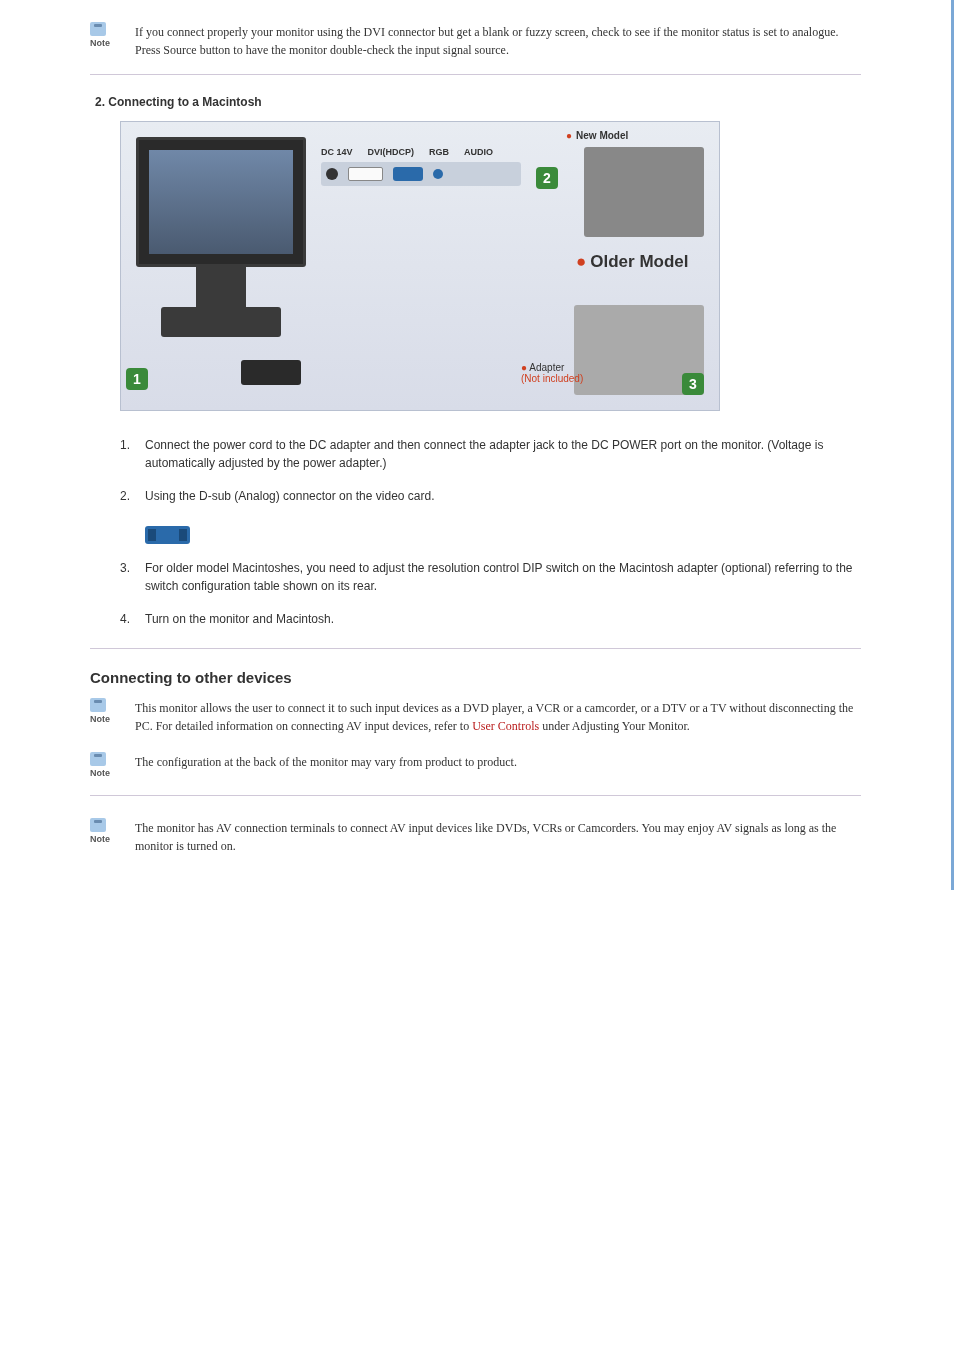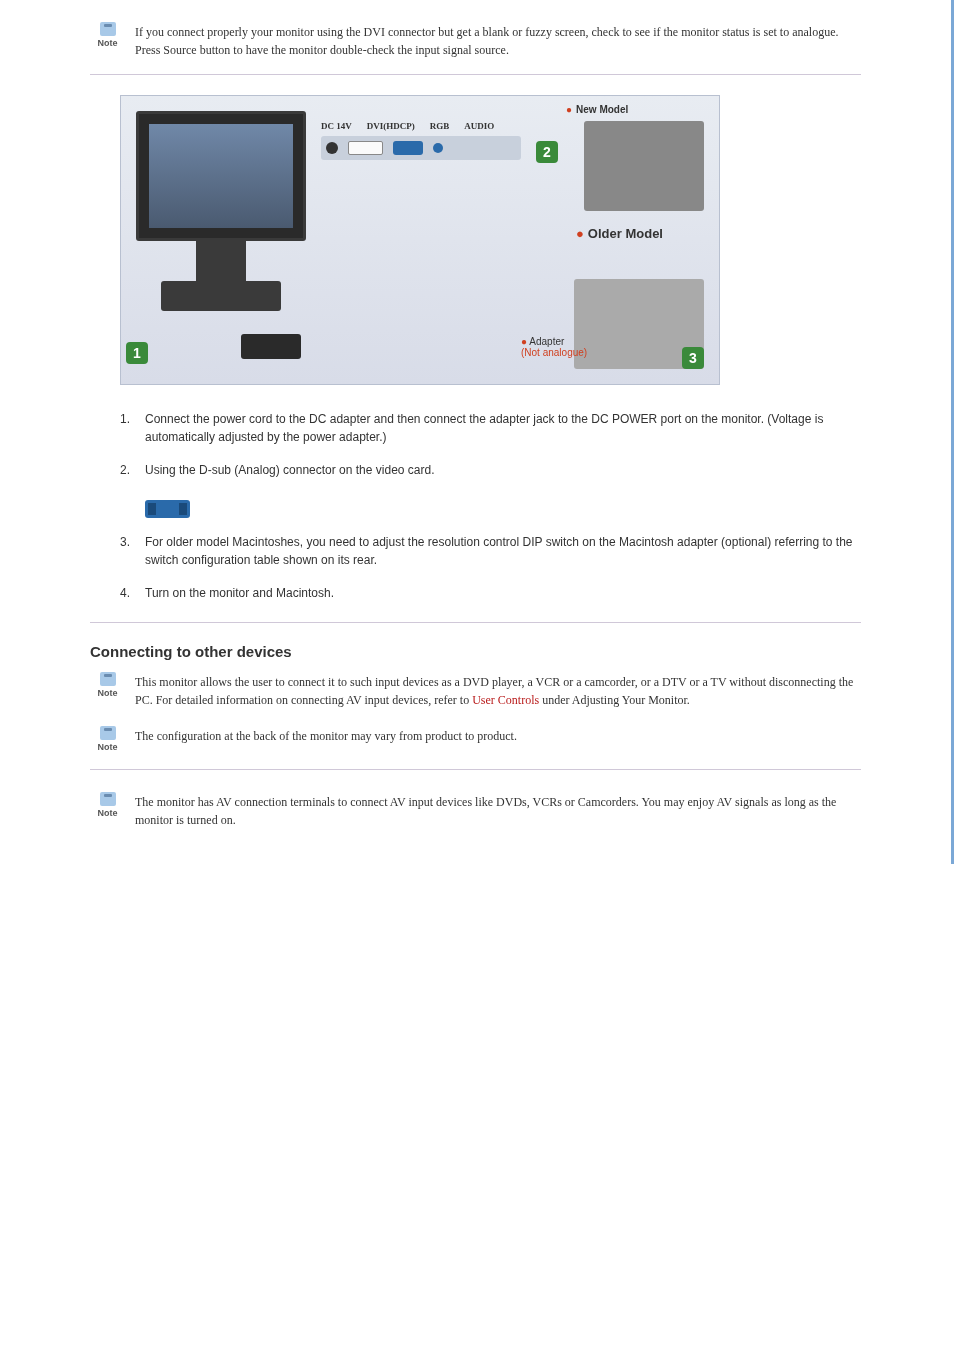--- a/index.html
+++ b/index.html
@@ -24,21 +24,20 @@
       align-items: flex-start;
       margin-bottom: 15px;
     }
     .note-icon {
       width: 35px;
       height: 30px;
       flex-shrink: 0;
       margin-right: 10px;
       display: flex;
       flex-direction: column;
-      align-items: center;
       justify-content: center;
     }
     .note-icon-img {
       width: 16px;
       height: 14px;
       background: #a8c9e8;
       border-radius: 2px;
       position: relative;
     }
     .note-icon-img::before {
@@ -154,21 +153,20 @@
       top: 25px;
       width: 200px;
     }
     .ports-labels {
       display: flex;
       gap: 15px;
       font-size: 9px;
       font-weight: bold;
       color: #333;
       margin-bottom: 5px;
-      font-family: Liberation Serif, serif;
     }
     .ports-row {
       display: flex;
       gap: 10px;
       align-items: center;
       background: #c8d0dc;
       padding: 5px;
       border-radius: 3px;
     }
     .port-dc {
@@ -220,21 +218,21 @@
     }
     .new-model-label::before {
       content: "●";
       color: #d04020;
       margin-right: 4px;
     }
     .older-model-label {
       position: absolute;
       left: 455px;
       top: 130px;
-      font-size: 13px;
+      font-size: 17px;
       font-weight: bold;
     }
     .older-model-label::before {
       content: "●";
       color: #d04020;
       margin-right: 4px;
     }
     .computer-new {
       position: absolute;
       right: 15px;
@@ -344,20 +342,21 @@
   <div class="note-block">
     <div class="note-icon">
       <div class="note-icon-img"></div>
       <div class="note-label">Note</div>
     </div>
     <div class="note-text">If you connect properly your monitor using the DVI connector but get a blank or fuzzy screen, check to see if the monitor status is set to analogue. Press Source button to have the monitor double-check the input signal source.</div>
   </div>
 
   <hr class="hr-line">
 
+  <div class="section-heading">2. Connecting to a Macintosh</div>
 
   <div class="diagram-container">
     <div class="diagram-monitor">
       <div class="monitor-screen">
         <div class="monitor-screen-inner"></div>
       </div>
       <div class="monitor-stand"></div>
       <div class="monitor-base"></div>
     </div>
     <div class="callout-1">1</div>
@@ -381,21 +380,21 @@
     <div class="callout-2">2</div>
 
     <div class="new-model-label">New Model</div>
     <div class="older-model-label">Older Model</div>
 
     <div class="computer-new"></div>
     <div class="computer-old"></div>
 
     <div class="adapter-label">
       <span>Adapter</span><br>
-      <span class="adapter-sublabel">(Not analogue)</span>
+      <span class="adapter-sublabel">(Not included)</span>
     </div>
 
     <div class="callout-3">3</div>
   </div>
 
   <div class="numbered-list">
     <div class="numbered-item">
       <div class="item-num">1.</div>
       <div class="item-body">Connect the power cord to the DC adapter and then connect the adapter jack to the DC POWER port on the monitor. (Voltage is automatically adjusted by the power adapter.)</div>
     </div>

